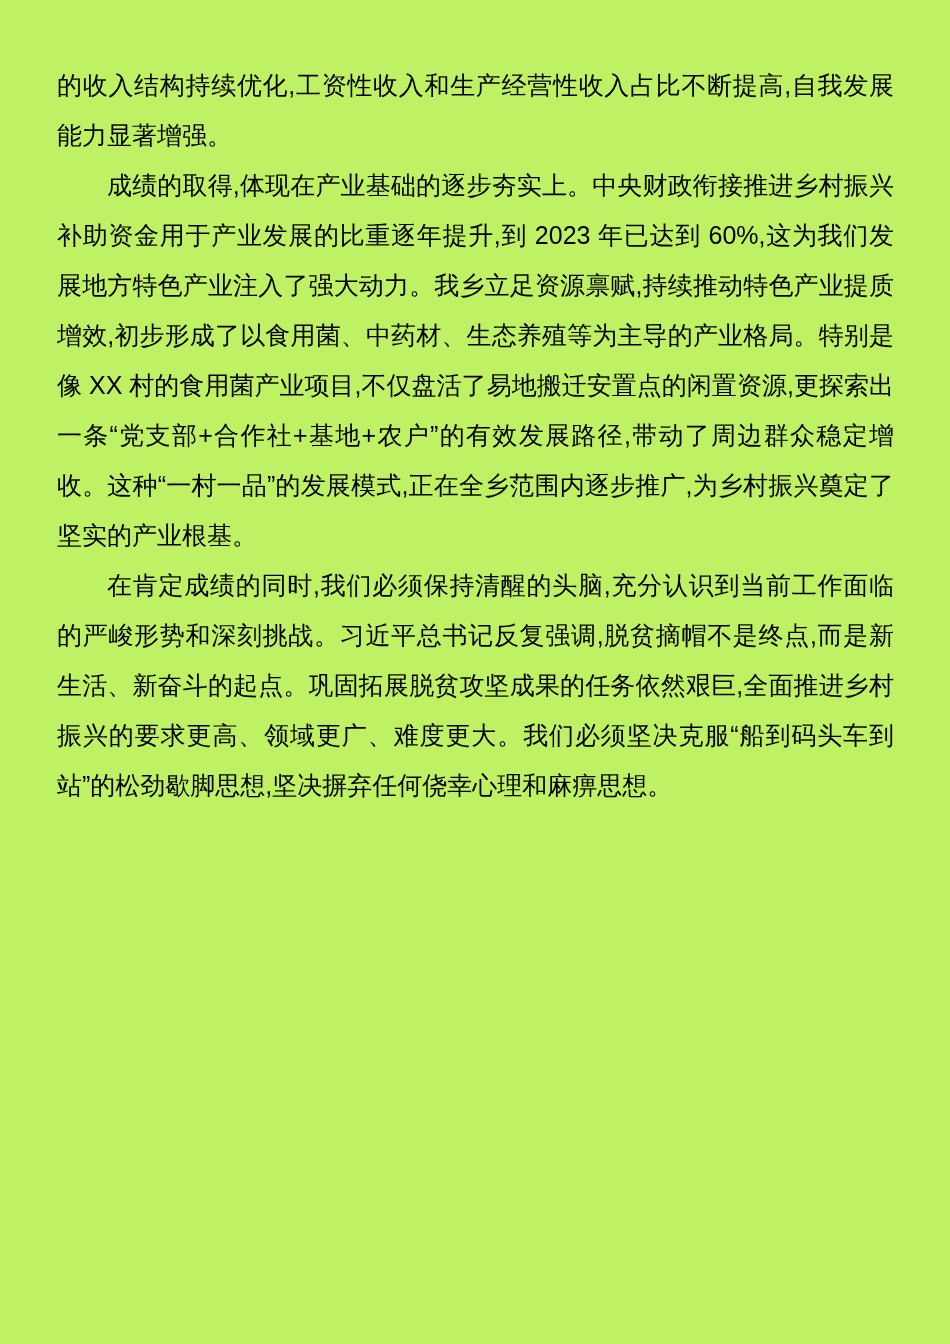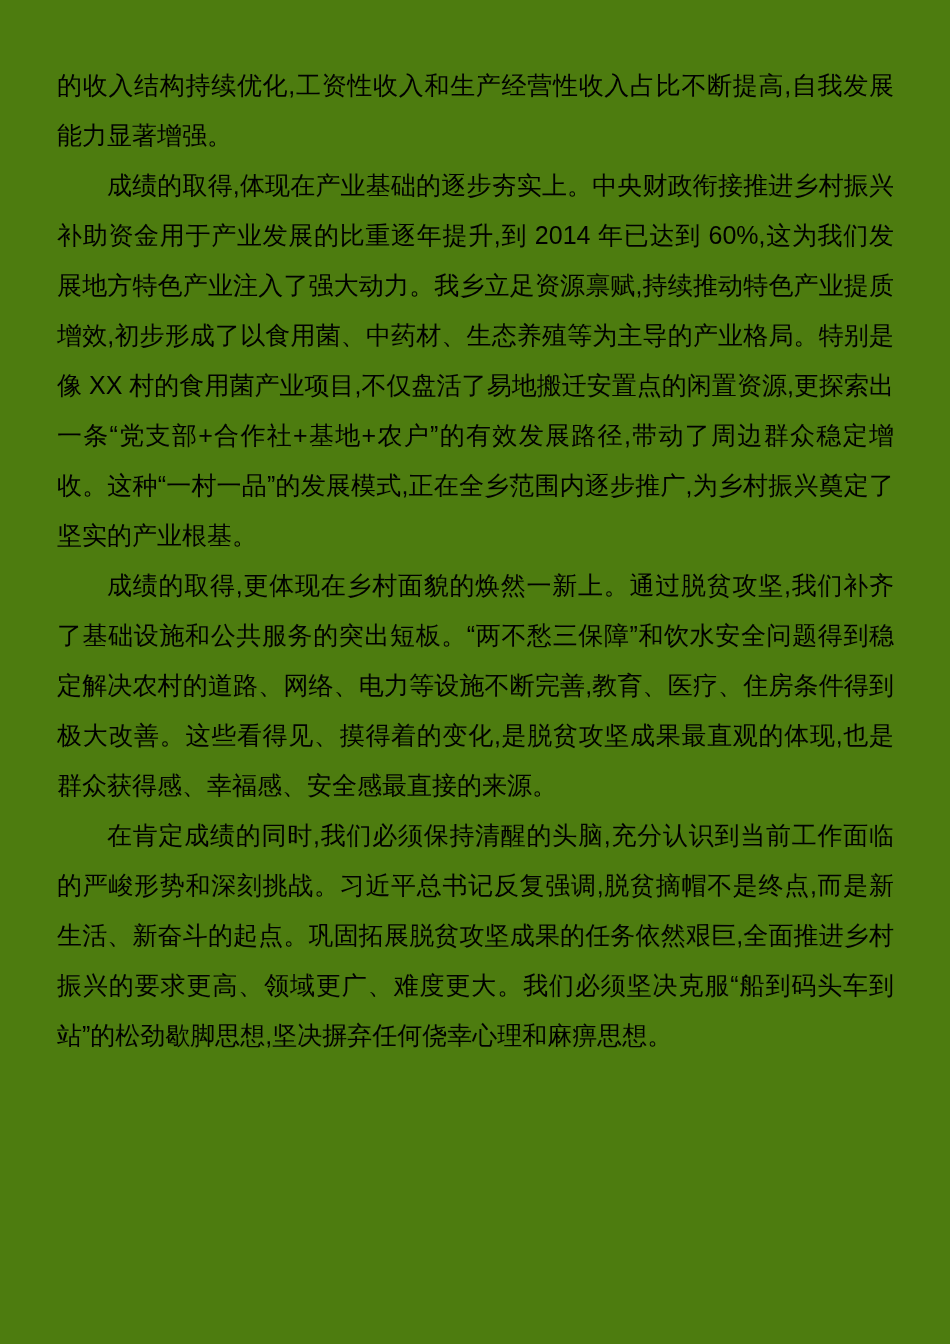--- a/index.html
+++ b/index.html
@@ -10,21 +10,21 @@
   body {
     width: 950px;
     height: 1344px;
     overflow: hidden;
     font-family: "Liberation Sans", sans-serif;
   }
   .page {
     box-sizing: border-box;
     width: 950px;
     height: 1344px;
-    background: #4d7c0f;
+    background: #bef264;
     color: #000000;
     padding: 60px 56px 0 57px;
     overflow: hidden;
   }
   .doc-body {
     width: 837px;
   }
   .para {
     margin: 0;
     padding: 0;
@@ -44,17 +44,16 @@
   .seg.bold {
     font-weight: 700;
   }
 </style>
 </head>
 <body>
 
 <div class="page">
   <div class="doc-body">
       <p class="para"><span class="seg">的收入结构持续优化,工资性收入和生产经营性收入占比不断提高,自我发展能力显著增强。</span></p>
-      <p class="para indent"><span class="seg">成绩的取得,体现在产业基础的逐步夯实上。中央财政衔接推进乡村振兴补助资金用于产业发展的比重逐年提升,到 2014 年已达到 60%,这为我们发展地方特色产业注入了强大动力。我乡立足资源禀赋,持续推动特色产业提质增效,初步形成了以食用菌、中药材、生态养殖等为主导的产业格局。特别是像 XX 村的食用菌产业项目,不仅盘活了易地搬迁安置点的闲置资源,更探索出一条“党支部+合作社+基地+农户”的有效发展路径,带动了周边群众稳定增收。这种“一村一品”的发展模式,正在全乡范围内逐步推广,为乡村振兴奠定了坚实的产业根基。</span></p>
-      <p class="para indent"><span class="seg">成绩的取得,更体现在乡村面貌的焕然一新上。通过脱贫攻坚,我们补齐了基础设施和公共服务的突出短板。“两不愁三保障”和饮水安全问题得到稳定解决农村的道路、网络、电力等设施不断完善,教育、医疗、住房条件得到极大改善。这些看得见、摸得着的变化,是脱贫攻坚成果最直观的体现,也是群众获得感、幸福感、安全感最直接的来源。</span></p>
+      <p class="para indent"><span class="seg">成绩的取得,体现在产业基础的逐步夯实上。中央财政衔接推进乡村振兴补助资金用于产业发展的比重逐年提升,到 2023 年已达到 60%,这为我们发展地方特色产业注入了强大动力。我乡立足资源禀赋,持续推动特色产业提质增效,初步形成了以食用菌、中药材、生态养殖等为主导的产业格局。特别是像 XX 村的食用菌产业项目,不仅盘活了易地搬迁安置点的闲置资源,更探索出一条“党支部+合作社+基地+农户”的有效发展路径,带动了周边群众稳定增收。这种“一村一品”的发展模式,正在全乡范围内逐步推广,为乡村振兴奠定了坚实的产业根基。</span></p>
       <p class="para indent"><span class="seg">在肯定成绩的同时,我们必须保持清醒的头脑,充分认识到当前工作面临的严峻形势和深刻挑战。习近平总书记反复强调,脱贫摘帽不是终点,而是新生活、新奋斗的起点。巩固拓展脱贫攻坚成果的任务依然艰巨,全面推进乡村振兴的要求更高、领域更广、难度更大。我们必须坚决克服“船到码头车到站”的松劲歇脚思想,坚决摒弃任何侥幸心理和麻痹思想。</span></p>
     </div>
 </div>
 
 </body></html>

